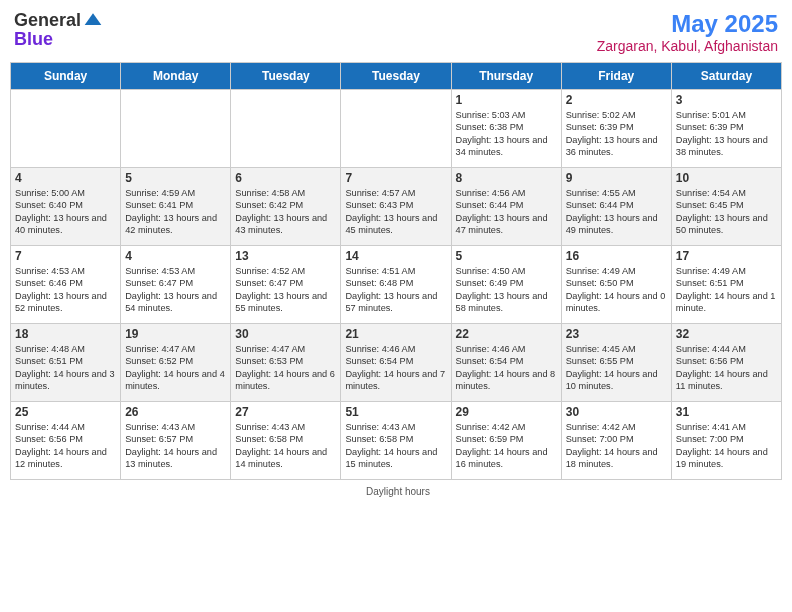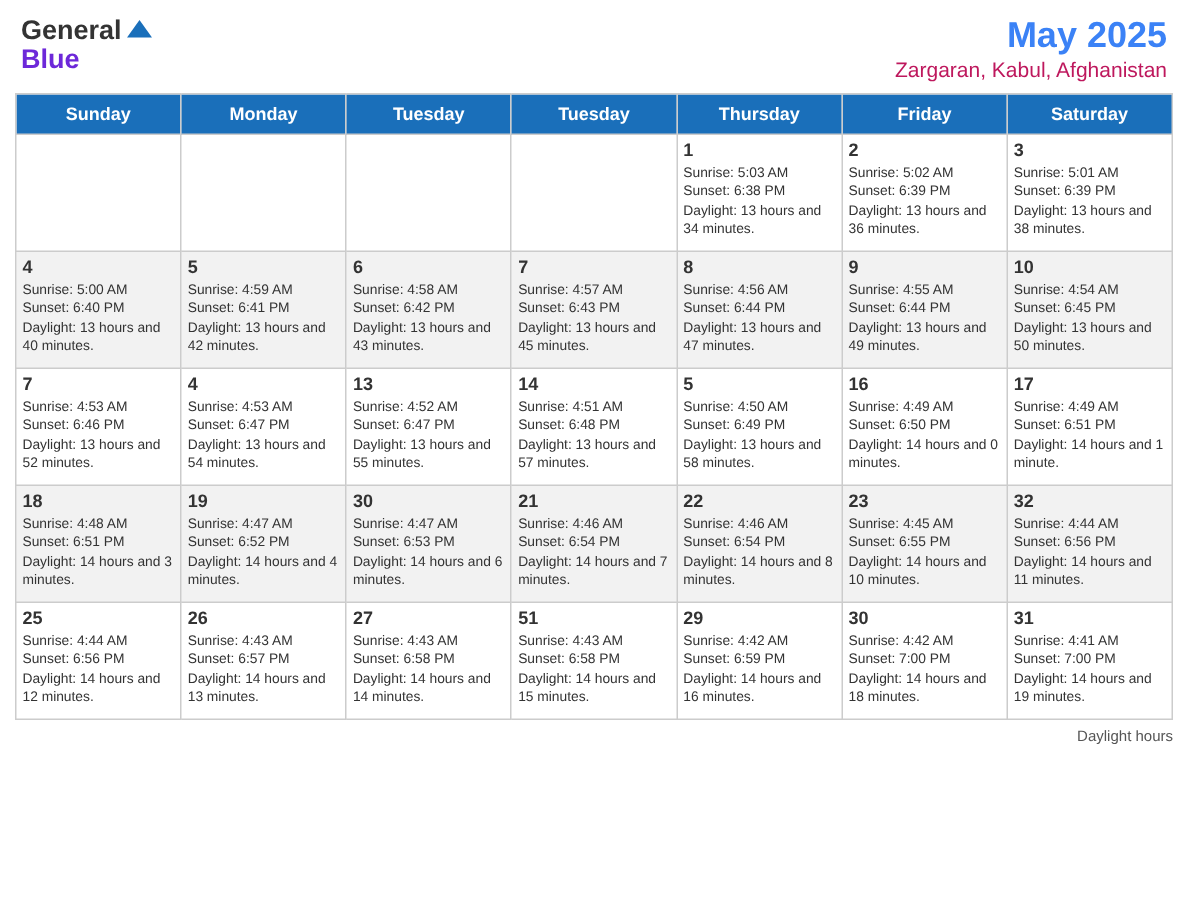--- a/index.html
+++ b/index.html
@@ -88,21 +88,21 @@
       color: #333;
       line-height: 1.35;
     }
     .empty-cell {
       background: #fff !important;
     }
     .footer {
       margin-top: 6px;
       font-size: 10px;
       color: #555;
-      text-align: right;
+      text-align: center;
       padding-left: 4px;
     }
   </style>
 </head>
 <body>
 
 <div class="header">
   <div class="logo">
     <div>
       <div style="display:flex;align-items:center;">

